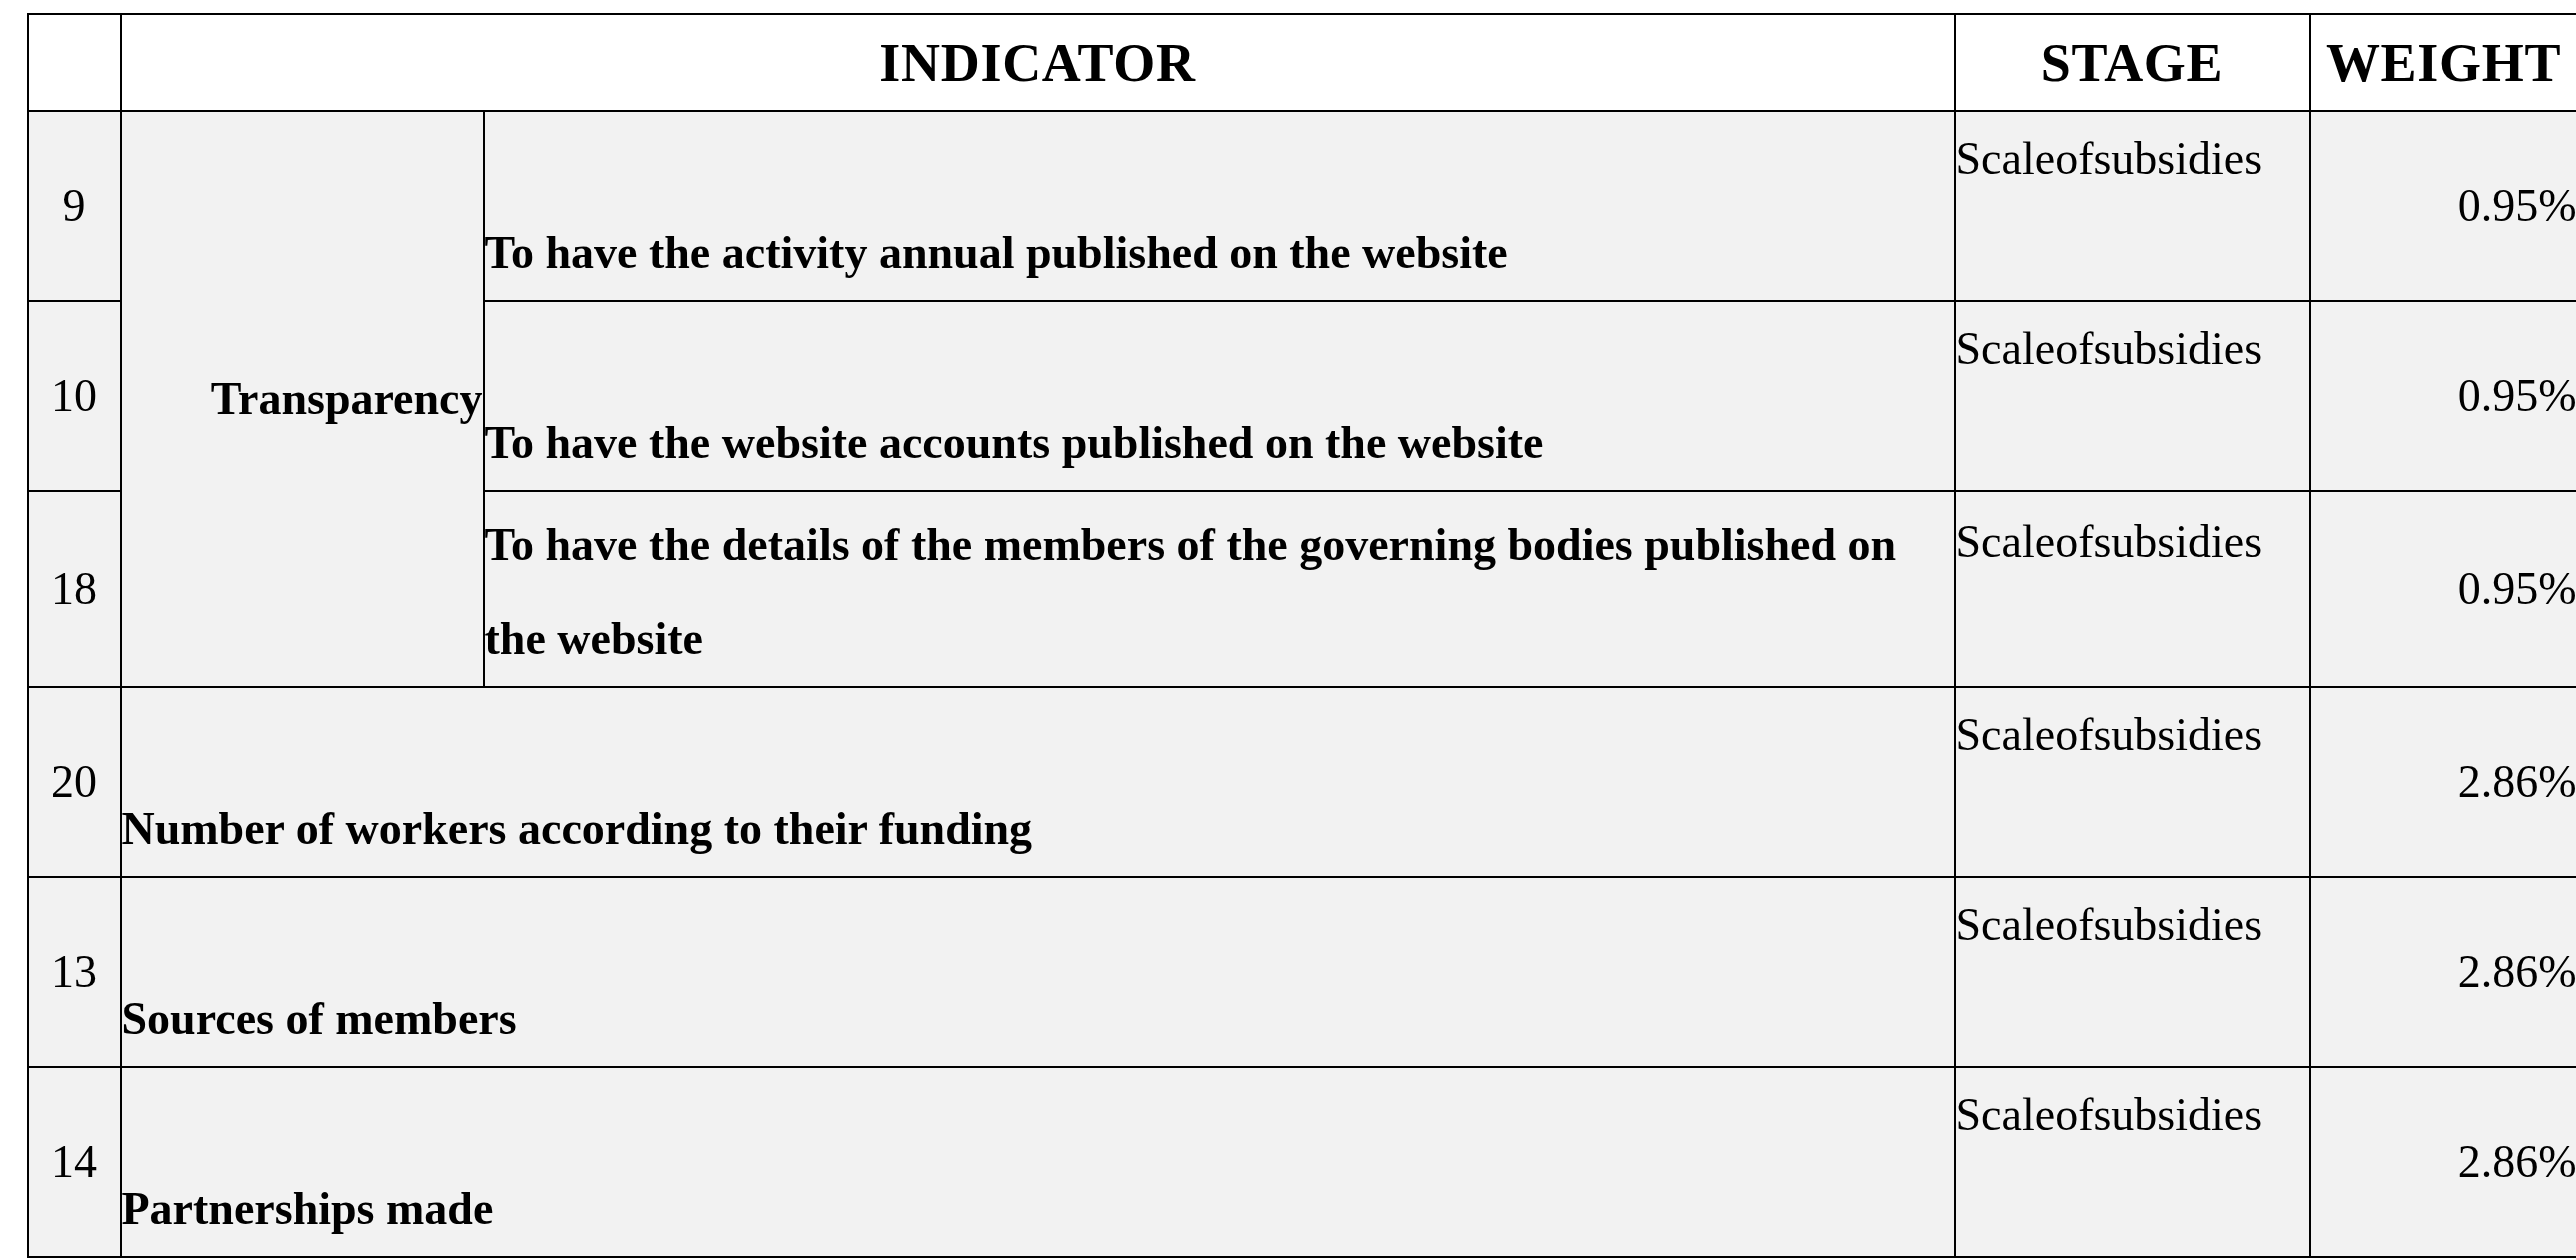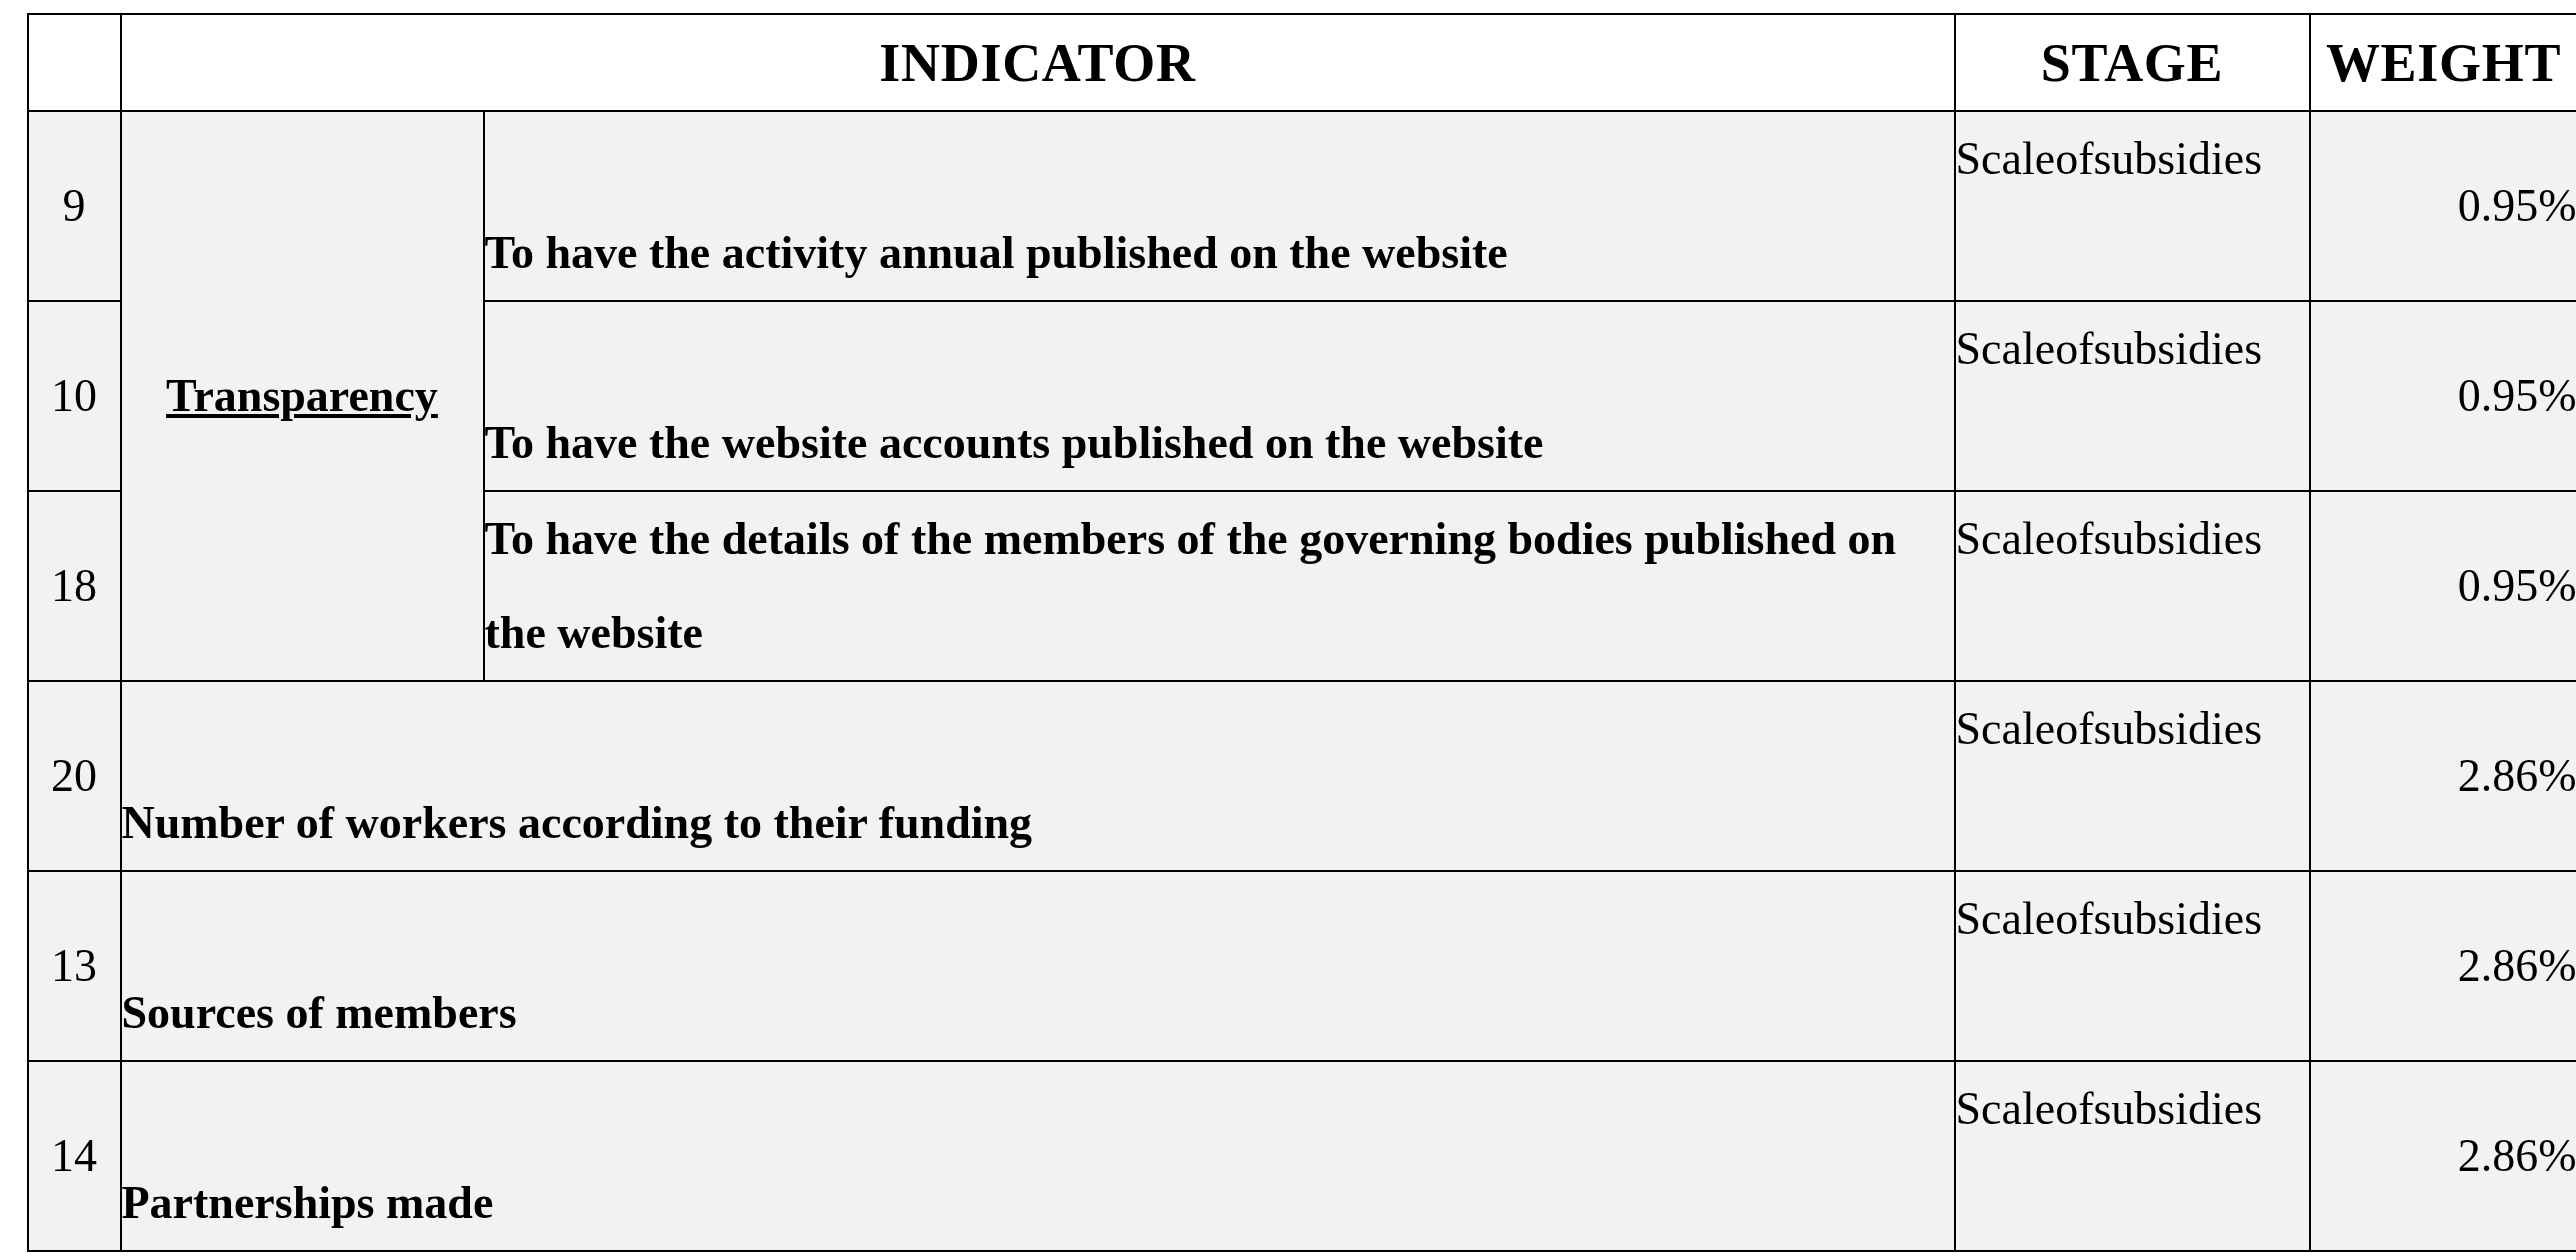--- a/index.html
+++ b/index.html
@@ -42,37 +42,37 @@
     font-size: 46px;
     line-height: 94px;
   }
   td.num {
     text-align: center;
     font-weight: normal;
   }
   td.category {
     font-weight: bold;
     padding-left: 20.6px;
-    text-align: center;
-    text-decoration: underline;
+    text-align: right;
   }
   td.indicator {
     font-weight: bold;
     padding: 0 16px 0 20.6px;
     text-align: left;
   }
   td.indicator .txt {
     display: flex;
     flex-direction: column;
     justify-content: flex-end;
     height: 188px;
     line-height: 94px;
   }
   td.indicator.two-line .txt {
     justify-content: flex-end;
+    margin-top: 6px;
   }
   td.stage {
     padding: 0 19px 0 19px;
     font-weight: normal;
   }
   td.stage .stage-box {
     display: flex;
     flex-direction: row;
     height: 188px;
     justify-content: flex-start;

